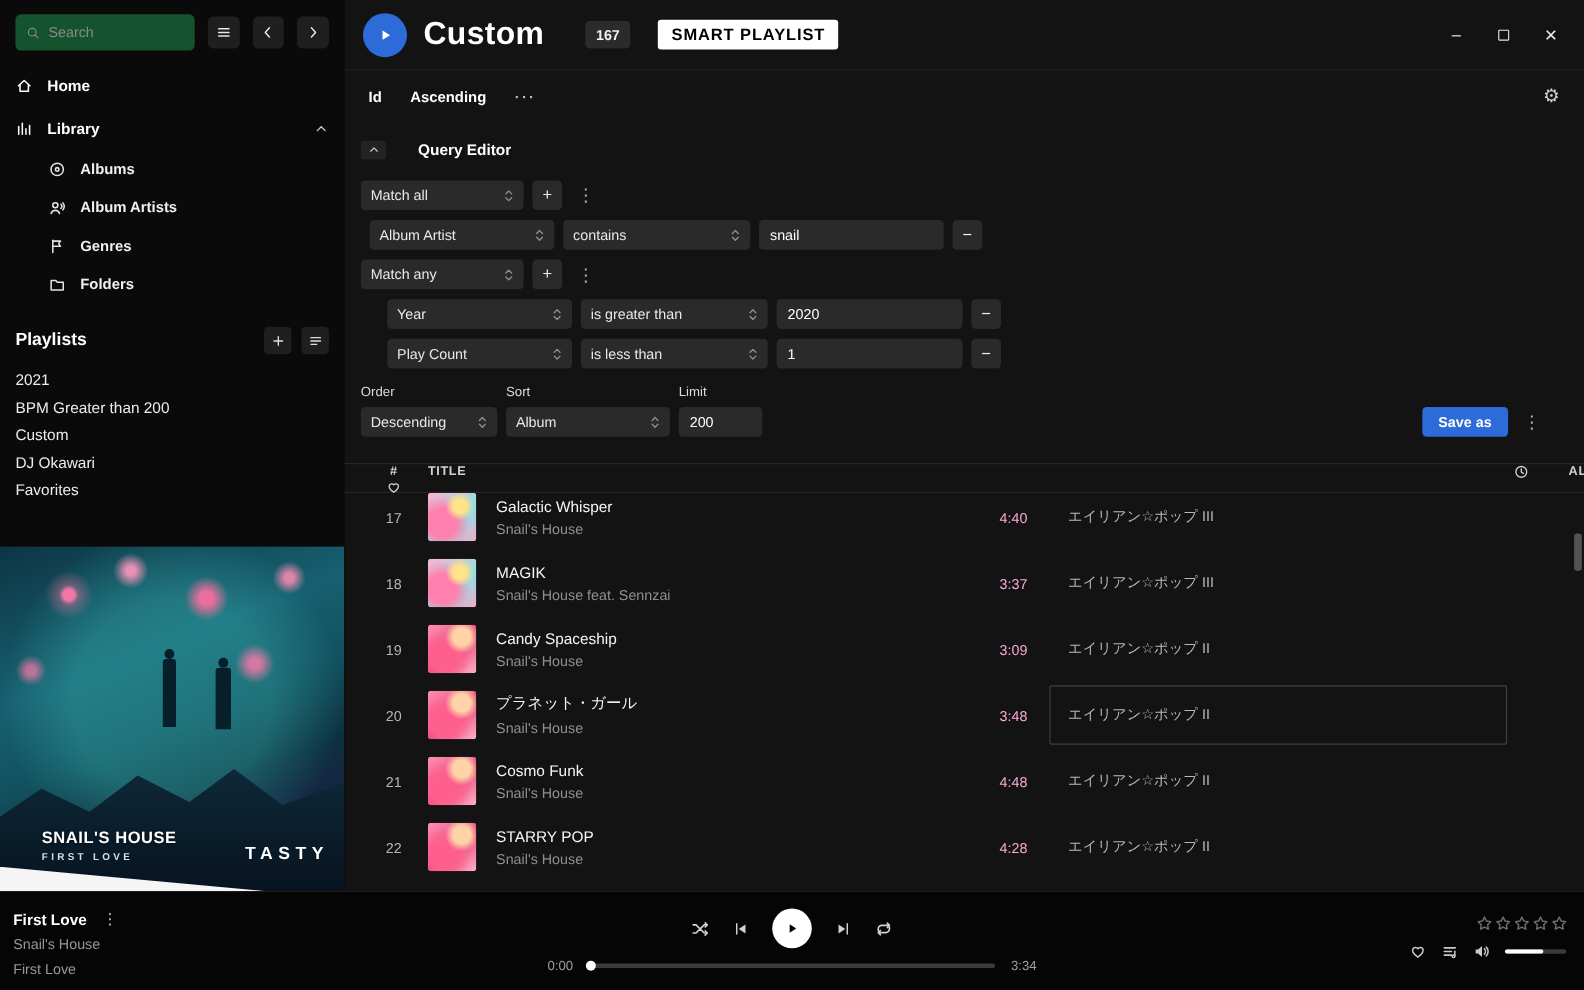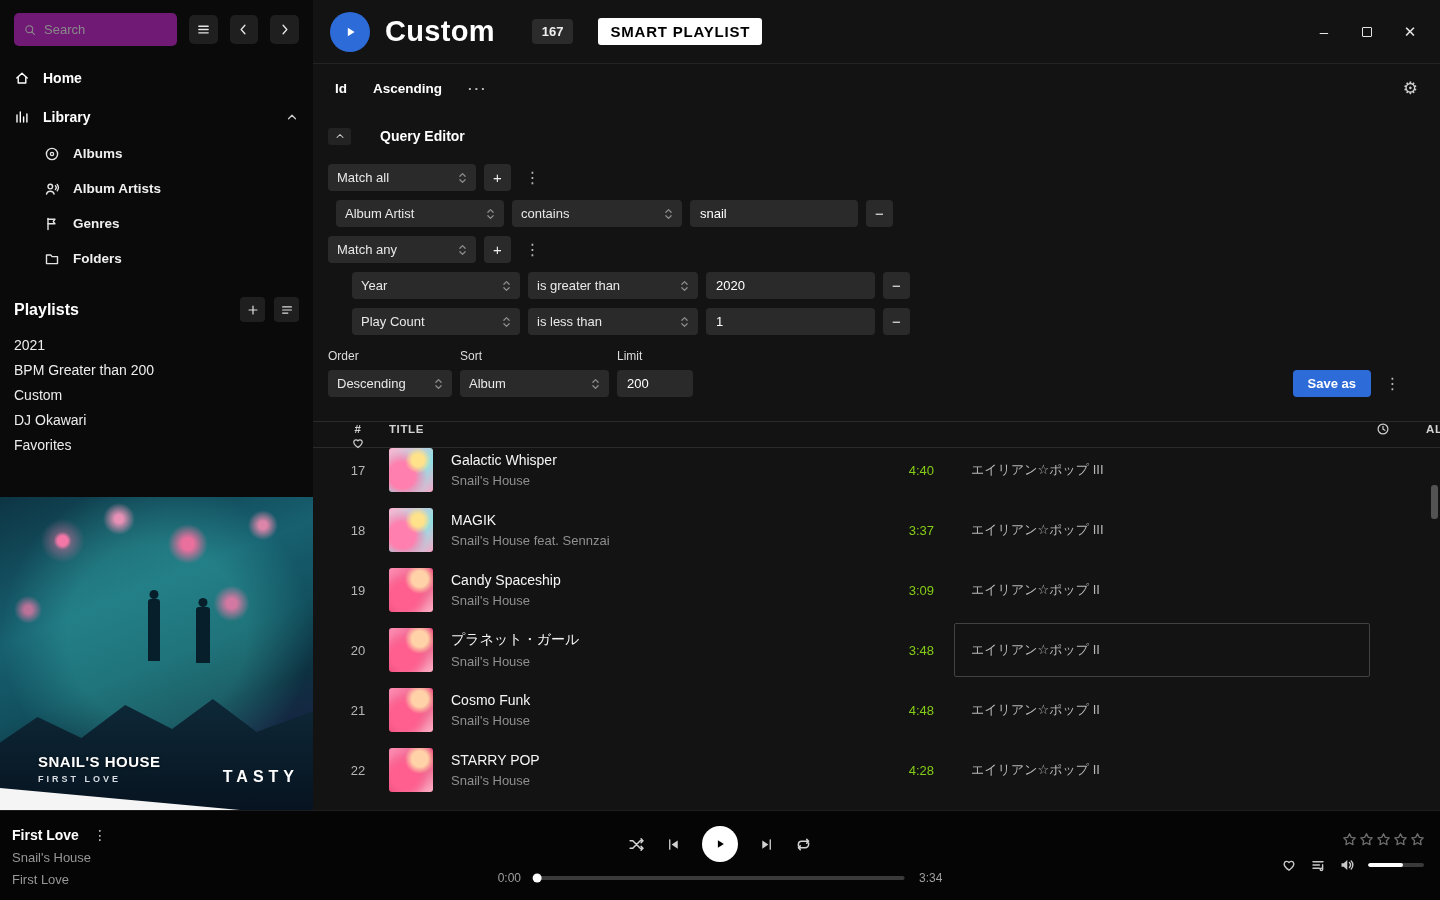--- a/index.html
+++ b/index.html
@@ -7,21 +7,21 @@
     font-family:"Liberation Sans","DejaVu Sans",sans-serif;color:#fff}
   :root{--accent:#2d6bd8}
   .app{position:relative;width:1440px;height:900px;background:#000}
 
   
   svg.i{fill:none;stroke:currentColor;stroke-width:1.4;stroke-linecap:round;stroke-linejoin:round;display:block}
 
   
   .sidebar{position:absolute;left:0;top:0;width:313px;height:810px;background:#0a0a0a;overflow:hidden}
   .side-top{display:flex;align-items:center;gap:12px;padding:13px 14px 8px}
-  .search{width:164px;height:33px;background:#701a75;border-radius:5px;display:flex;align-items:center;gap:8px;padding:0 10px;color:#8a8a8a}
+  .search{width:164px;height:33px;background:#14532d;border-radius:5px;display:flex;align-items:center;gap:8px;padding:0 10px;color:#8a8a8a}
   .search input{background:transparent;border:0;outline:0;color:#ddd;font-size:13px;width:100%}
   .search input::placeholder{color:#8a8a8a}
   .sq-btn{width:29px;height:29px;border-radius:5px;background:#1f1f1f;display:flex;align-items:center;justify-content:center;color:#e8e8e8;cursor:pointer}
   .nav{padding:4px 14px 0}
   .nav-item{display:flex;align-items:center;gap:13px;height:39px;font-weight:700;font-size:14px;color:#fff;cursor:pointer}
   .nav-item .chev{margin-left:auto;color:#cfcfcf}
   .sub{padding-left:30px}
   .sub-item{display:flex;align-items:center;gap:13px;height:35px;font-weight:700;font-size:13.5px;color:#f0f0f0;cursor:pointer}
   .sub-item .si{color:#e3e3e3}
   .pl-head{display:flex;align-items:center;gap:9px;padding:21px 14px 10px}
@@ -107,21 +107,21 @@
   .c-idx{text-align:center;font-size:13px;color:#b5b5b5}
   .thumb{width:44px;height:44px;border-radius:3px}
   .art-a{background:radial-gradient(circle at 66% 28%,#ffe28a 0 6px,rgba(255,226,138,0) 13px),
          radial-gradient(circle at 30% 62%,#ff7fae 0 13px,rgba(255,127,174,0) 25px),
          linear-gradient(140deg,#ffb3cf,#8fe0e4 60%,#f7a8c8)}
   .art-b{background:radial-gradient(circle at 70% 25%,#ffd2a8 0 8px,rgba(255,210,168,0) 15px),
          radial-gradient(circle at 35% 65%,#ff5f8f 0 12px,rgba(255,95,143,0) 24px),
          linear-gradient(140deg,#ff8fb5,#e84f7a 55%,#ffb0c8)}
   .t-title{font-size:14px;font-weight:500;color:#f5f5f5;margin-bottom:5px}
   .t-artist{font-size:13px;color:#8f8f8f}
-  .c-dur{justify-self:end;font-size:13px;color:#84cc16}
+  .c-dur{justify-self:end;font-size:13px;color:#f9a8d4}
   .album-cell{margin-left:20px;width:416px;height:54px;display:flex;align-items:center;padding-left:16px;border:1px solid transparent;border-radius:2px}
   .album-cell span{font-size:13px;color:#b8b8b8}
   .album-cell.focused{border-color:#424242}
   .scroll-thumb{position:absolute;right:2px;top:485px;width:7px;height:34px;background:#535353;border-radius:3px;cursor:pointer}
 
   
   .playerbar{position:absolute;left:0;top:810px;width:1440px;height:90px;background:#050505;border-top:1px solid #1d1d1d}
   .np{position:absolute;left:12px;top:16px}
   .np-title-row{display:flex;align-items:center;gap:14px}
   .np-title{font-size:14px;font-weight:600;color:#fff}

